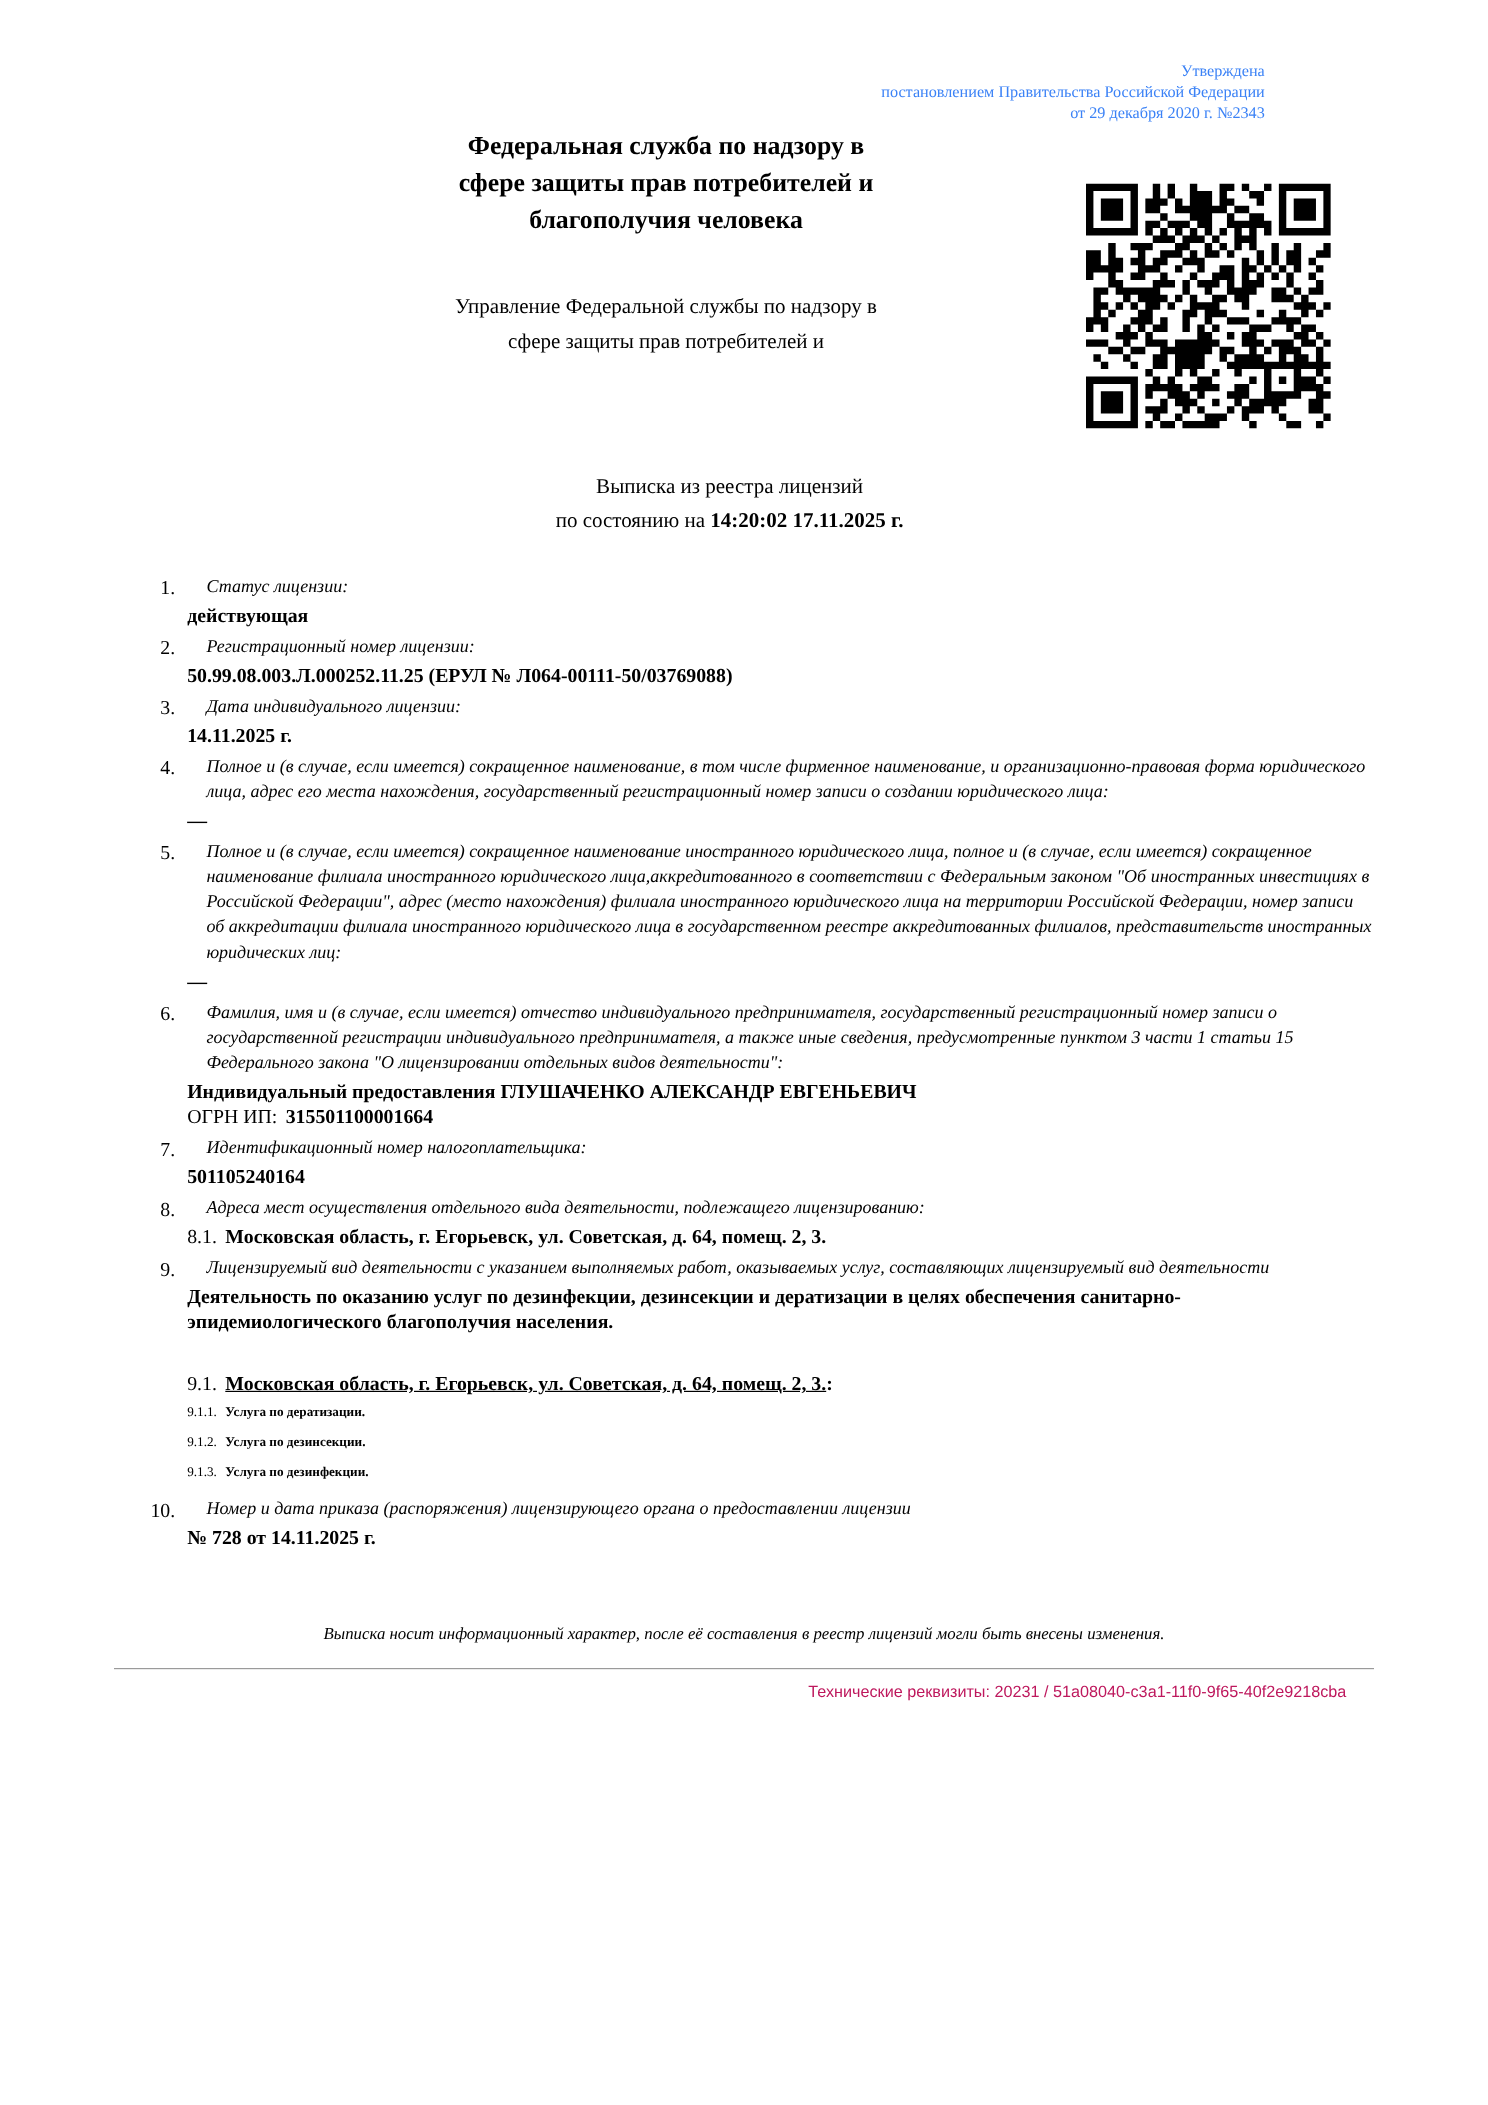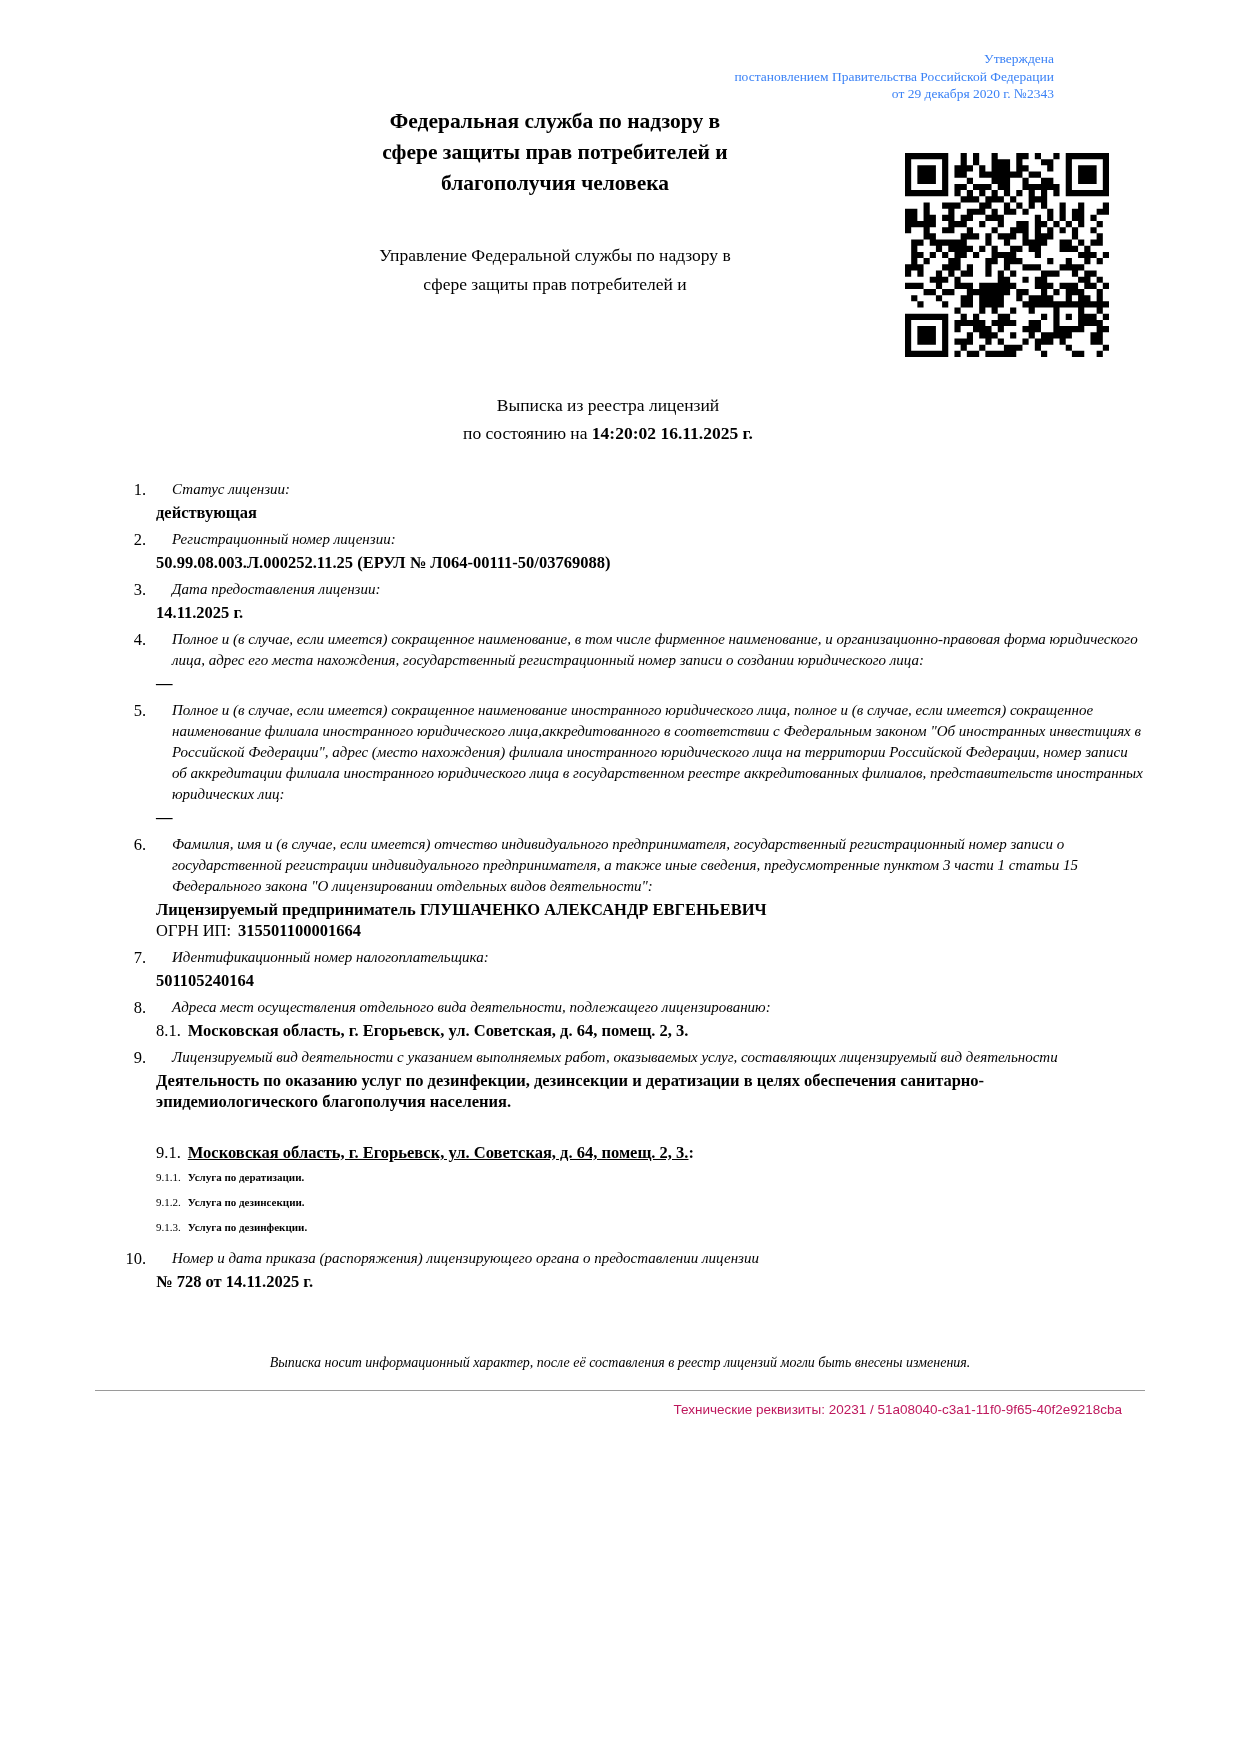--- a/index.html
+++ b/index.html
@@ -92,21 +92,21 @@
   <div class="qr">
     <svg xmlns="http://www.w3.org/2000/svg" viewBox="0 0 198 198">
         <path d="M0 0h6v6h-6zM6 0h6v6h-6zM12 0h6v6h-6zM18 0h6v6h-6zM24 0h6v6h-6zM30 0h6v6h-6zM36 0h6v6h-6zM54 0h6v6h-6zM66 0h6v6h-6zM84 0h6v6h-6zM108 0h6v6h-6zM114 0h6v6h-6zM126 0h6v6h-6zM144 0h6v6h-6zM156 0h6v6h-6zM162 0h6v6h-6zM168 0h6v6h-6zM174 0h6v6h-6zM180 0h6v6h-6zM186 0h6v6h-6zM192 0h6v6h-6zM0 6h6v6h-6zM36 6h6v6h-6zM54 6h6v6h-6zM66 6h6v6h-6zM84 6h6v6h-6zM90 6h6v6h-6zM96 6h6v6h-6zM108 6h6v6h-6zM132 6h6v6h-6zM138 6h6v6h-6zM156 6h6v6h-6zM192 6h6v6h-6zM0 12h6v6h-6zM12 12h6v6h-6zM18 12h6v6h-6zM24 12h6v6h-6zM36 12h6v6h-6zM48 12h6v6h-6zM54 12h6v6h-6zM60 12h6v6h-6zM72 12h6v6h-6zM84 12h6v6h-6zM90 12h6v6h-6zM96 12h6v6h-6zM108 12h6v6h-6zM114 12h6v6h-6zM138 12h6v6h-6zM156 12h6v6h-6zM168 12h6v6h-6zM174 12h6v6h-6zM180 12h6v6h-6zM192 12h6v6h-6zM0 18h6v6h-6zM12 18h6v6h-6zM18 18h6v6h-6zM24 18h6v6h-6zM36 18h6v6h-6zM48 18h6v6h-6zM54 18h6v6h-6zM72 18h6v6h-6zM78 18h6v6h-6zM84 18h6v6h-6zM90 18h6v6h-6zM96 18h6v6h-6zM102 18h6v6h-6zM108 18h6v6h-6zM120 18h6v6h-6zM126 18h6v6h-6zM156 18h6v6h-6zM168 18h6v6h-6zM174 18h6v6h-6zM180 18h6v6h-6zM192 18h6v6h-6zM0 24h6v6h-6zM12 24h6v6h-6zM18 24h6v6h-6zM24 24h6v6h-6zM36 24h6v6h-6zM60 24h6v6h-6zM84 24h6v6h-6zM90 24h6v6h-6zM96 24h6v6h-6zM114 24h6v6h-6zM132 24h6v6h-6zM138 24h6v6h-6zM156 24h6v6h-6zM168 24h6v6h-6zM174 24h6v6h-6zM180 24h6v6h-6zM192 24h6v6h-6zM0 30h6v6h-6zM36 30h6v6h-6zM48 30h6v6h-6zM54 30h6v6h-6zM66 30h6v6h-6zM72 30h6v6h-6zM78 30h6v6h-6zM90 30h6v6h-6zM96 30h6v6h-6zM114 30h6v6h-6zM120 30h6v6h-6zM126 30h6v6h-6zM132 30h6v6h-6zM138 30h6v6h-6zM144 30h6v6h-6zM156 30h6v6h-6zM192 30h6v6h-6zM0 36h6v6h-6zM6 36h6v6h-6zM12 36h6v6h-6zM18 36h6v6h-6zM24 36h6v6h-6zM30 36h6v6h-6zM36 36h6v6h-6zM48 36h6v6h-6zM60 36h6v6h-6zM72 36h6v6h-6zM84 36h6v6h-6zM96 36h6v6h-6zM108 36h6v6h-6zM120 36h6v6h-6zM132 36h6v6h-6zM144 36h6v6h-6zM156 36h6v6h-6zM162 36h6v6h-6zM168 36h6v6h-6zM174 36h6v6h-6zM180 36h6v6h-6zM186 36h6v6h-6zM192 36h6v6h-6zM54 42h6v6h-6zM60 42h6v6h-6zM66 42h6v6h-6zM78 42h6v6h-6zM84 42h6v6h-6zM90 42h6v6h-6zM102 42h6v6h-6zM120 42h6v6h-6zM126 42h6v6h-6zM132 42h6v6h-6zM18 48h6v6h-6zM36 48h6v6h-6zM42 48h6v6h-6zM48 48h6v6h-6zM72 48h6v6h-6zM78 48h6v6h-6zM96 48h6v6h-6zM108 48h6v6h-6zM120 48h6v6h-6zM132 48h6v6h-6zM150 48h6v6h-6zM168 48h6v6h-6zM192 48h6v6h-6zM0 54h6v6h-6zM6 54h6v6h-6zM18 54h6v6h-6zM42 54h6v6h-6zM60 54h6v6h-6zM66 54h6v6h-6zM72 54h6v6h-6zM84 54h6v6h-6zM96 54h6v6h-6zM102 54h6v6h-6zM114 54h6v6h-6zM138 54h6v6h-6zM150 54h6v6h-6zM162 54h6v6h-6zM168 54h6v6h-6zM186 54h6v6h-6zM192 54h6v6h-6zM0 60h6v6h-6zM6 60h6v6h-6zM18 60h6v6h-6zM24 60h6v6h-6zM36 60h6v6h-6zM42 60h6v6h-6zM54 60h6v6h-6zM60 60h6v6h-6zM78 60h6v6h-6zM84 60h6v6h-6zM90 60h6v6h-6zM126 60h6v6h-6zM138 60h6v6h-6zM150 60h6v6h-6zM162 60h6v6h-6zM168 60h6v6h-6zM180 60h6v6h-6zM0 66h6v6h-6zM6 66h6v6h-6zM12 66h6v6h-6zM18 66h6v6h-6zM24 66h6v6h-6zM42 66h6v6h-6zM48 66h6v6h-6zM54 66h6v6h-6zM72 66h6v6h-6zM90 66h6v6h-6zM108 66h6v6h-6zM114 66h6v6h-6zM126 66h6v6h-6zM132 66h6v6h-6zM144 66h6v6h-6zM156 66h6v6h-6zM168 66h6v6h-6zM186 66h6v6h-6zM0 72h6v6h-6zM18 72h6v6h-6zM36 72h6v6h-6zM42 72h6v6h-6zM60 72h6v6h-6zM84 72h6v6h-6zM102 72h6v6h-6zM108 72h6v6h-6zM114 72h6v6h-6zM126 72h6v6h-6zM138 72h6v6h-6zM150 72h6v6h-6zM162 72h6v6h-6zM180 72h6v6h-6zM18 78h6v6h-6zM24 78h6v6h-6zM54 78h6v6h-6zM60 78h6v6h-6zM66 78h6v6h-6zM78 78h6v6h-6zM90 78h6v6h-6zM96 78h6v6h-6zM102 78h6v6h-6zM114 78h6v6h-6zM126 78h6v6h-6zM132 78h6v6h-6zM138 78h6v6h-6zM162 78h6v6h-6zM186 78h6v6h-6zM6 84h6v6h-6zM12 84h6v6h-6zM24 84h6v6h-6zM30 84h6v6h-6zM36 84h6v6h-6zM42 84h6v6h-6zM48 84h6v6h-6zM54 84h6v6h-6zM78 84h6v6h-6zM96 84h6v6h-6zM114 84h6v6h-6zM120 84h6v6h-6zM126 84h6v6h-6zM132 84h6v6h-6zM150 84h6v6h-6zM156 84h6v6h-6zM168 84h6v6h-6zM180 84h6v6h-6zM186 84h6v6h-6zM6 90h6v6h-6zM30 90h6v6h-6zM42 90h6v6h-6zM48 90h6v6h-6zM54 90h6v6h-6zM60 90h6v6h-6zM72 90h6v6h-6zM84 90h6v6h-6zM102 90h6v6h-6zM108 90h6v6h-6zM120 90h6v6h-6zM126 90h6v6h-6zM150 90h6v6h-6zM156 90h6v6h-6zM162 90h6v6h-6zM174 90h6v6h-6zM6 96h6v6h-6zM12 96h6v6h-6zM24 96h6v6h-6zM36 96h6v6h-6zM48 96h6v6h-6zM54 96h6v6h-6zM66 96h6v6h-6zM84 96h6v6h-6zM90 96h6v6h-6zM96 96h6v6h-6zM102 96h6v6h-6zM126 96h6v6h-6zM168 96h6v6h-6zM174 96h6v6h-6zM180 96h6v6h-6zM192 96h6v6h-6zM6 102h6v6h-6zM18 102h6v6h-6zM42 102h6v6h-6zM48 102h6v6h-6zM78 102h6v6h-6zM84 102h6v6h-6zM96 102h6v6h-6zM102 102h6v6h-6zM108 102h6v6h-6zM138 102h6v6h-6zM156 102h6v6h-6zM174 102h6v6h-6zM186 102h6v6h-6zM0 108h6v6h-6zM6 108h6v6h-6zM12 108h6v6h-6zM36 108h6v6h-6zM42 108h6v6h-6zM48 108h6v6h-6zM60 108h6v6h-6zM78 108h6v6h-6zM96 108h6v6h-6zM114 108h6v6h-6zM120 108h6v6h-6zM126 108h6v6h-6zM150 108h6v6h-6zM156 108h6v6h-6zM162 108h6v6h-6zM168 108h6v6h-6zM0 114h6v6h-6zM12 114h6v6h-6zM30 114h6v6h-6zM42 114h6v6h-6zM54 114h6v6h-6zM60 114h6v6h-6zM78 114h6v6h-6zM90 114h6v6h-6zM102 114h6v6h-6zM132 114h6v6h-6zM138 114h6v6h-6zM144 114h6v6h-6zM162 114h6v6h-6zM174 114h6v6h-6zM180 114h6v6h-6zM24 120h6v6h-6zM30 120h6v6h-6zM36 120h6v6h-6zM48 120h6v6h-6zM90 120h6v6h-6zM96 120h6v6h-6zM114 120h6v6h-6zM126 120h6v6h-6zM132 120h6v6h-6zM168 120h6v6h-6zM174 120h6v6h-6zM186 120h6v6h-6zM0 126h6v6h-6zM6 126h6v6h-6zM12 126h6v6h-6zM30 126h6v6h-6zM48 126h6v6h-6zM54 126h6v6h-6zM60 126h6v6h-6zM72 126h6v6h-6zM78 126h6v6h-6zM84 126h6v6h-6zM90 126h6v6h-6zM96 126h6v6h-6zM102 126h6v6h-6zM126 126h6v6h-6zM132 126h6v6h-6zM138 126h6v6h-6zM150 126h6v6h-6zM156 126h6v6h-6zM162 126h6v6h-6zM174 126h6v6h-6zM180 126h6v6h-6zM192 126h6v6h-6zM18 132h6v6h-6zM24 132h6v6h-6zM36 132h6v6h-6zM42 132h6v6h-6zM60 132h6v6h-6zM66 132h6v6h-6zM72 132h6v6h-6zM78 132h6v6h-6zM84 132h6v6h-6zM90 132h6v6h-6zM96 132h6v6h-6zM108 132h6v6h-6zM114 132h6v6h-6zM132 132h6v6h-6zM144 132h6v6h-6zM156 132h6v6h-6zM162 132h6v6h-6zM168 132h6v6h-6zM186 132h6v6h-6zM6 138h6v6h-6zM30 138h6v6h-6zM54 138h6v6h-6zM60 138h6v6h-6zM72 138h6v6h-6zM78 138h6v6h-6zM84 138h6v6h-6zM90 138h6v6h-6zM108 138h6v6h-6zM120 138h6v6h-6zM126 138h6v6h-6zM132 138h6v6h-6zM138 138h6v6h-6zM156 138h6v6h-6zM168 138h6v6h-6zM174 138h6v6h-6zM186 138h6v6h-6zM12 144h6v6h-6zM36 144h6v6h-6zM54 144h6v6h-6zM60 144h6v6h-6zM72 144h6v6h-6zM78 144h6v6h-6zM84 144h6v6h-6zM90 144h6v6h-6zM114 144h6v6h-6zM120 144h6v6h-6zM126 144h6v6h-6zM132 144h6v6h-6zM138 144h6v6h-6zM144 144h6v6h-6zM150 144h6v6h-6zM156 144h6v6h-6zM162 144h6v6h-6zM168 144h6v6h-6zM174 144h6v6h-6zM180 144h6v6h-6zM186 144h6v6h-6zM192 144h6v6h-6zM48 150h6v6h-6zM72 150h6v6h-6zM84 150h6v6h-6zM102 150h6v6h-6zM120 150h6v6h-6zM144 150h6v6h-6zM168 150h6v6h-6zM186 150h6v6h-6zM0 156h6v6h-6zM6 156h6v6h-6zM12 156h6v6h-6zM18 156h6v6h-6zM24 156h6v6h-6zM30 156h6v6h-6zM36 156h6v6h-6zM54 156h6v6h-6zM66 156h6v6h-6zM90 156h6v6h-6zM96 156h6v6h-6zM132 156h6v6h-6zM144 156h6v6h-6zM156 156h6v6h-6zM168 156h6v6h-6zM174 156h6v6h-6zM180 156h6v6h-6zM192 156h6v6h-6zM0 162h6v6h-6zM36 162h6v6h-6zM48 162h6v6h-6zM54 162h6v6h-6zM60 162h6v6h-6zM66 162h6v6h-6zM72 162h6v6h-6zM84 162h6v6h-6zM90 162h6v6h-6zM96 162h6v6h-6zM102 162h6v6h-6zM120 162h6v6h-6zM126 162h6v6h-6zM144 162h6v6h-6zM168 162h6v6h-6zM174 162h6v6h-6zM180 162h6v6h-6zM186 162h6v6h-6zM0 168h6v6h-6zM12 168h6v6h-6zM18 168h6v6h-6zM24 168h6v6h-6zM36 168h6v6h-6zM48 168h6v6h-6zM66 168h6v6h-6zM72 168h6v6h-6zM78 168h6v6h-6zM90 168h6v6h-6zM114 168h6v6h-6zM120 168h6v6h-6zM126 168h6v6h-6zM144 168h6v6h-6zM150 168h6v6h-6zM156 168h6v6h-6zM162 168h6v6h-6zM168 168h6v6h-6zM186 168h6v6h-6zM192 168h6v6h-6zM0 174h6v6h-6zM12 174h6v6h-6zM18 174h6v6h-6zM24 174h6v6h-6zM36 174h6v6h-6zM60 174h6v6h-6zM72 174h6v6h-6zM78 174h6v6h-6zM84 174h6v6h-6zM102 174h6v6h-6zM120 174h6v6h-6zM132 174h6v6h-6zM138 174h6v6h-6zM144 174h6v6h-6zM150 174h6v6h-6zM156 174h6v6h-6zM180 174h6v6h-6zM186 174h6v6h-6zM0 180h6v6h-6zM12 180h6v6h-6zM18 180h6v6h-6zM24 180h6v6h-6zM36 180h6v6h-6zM48 180h6v6h-6zM54 180h6v6h-6zM60 180h6v6h-6zM78 180h6v6h-6zM90 180h6v6h-6zM114 180h6v6h-6zM126 180h6v6h-6zM132 180h6v6h-6zM138 180h6v6h-6zM150 180h6v6h-6zM180 180h6v6h-6zM186 180h6v6h-6zM0 186h6v6h-6zM36 186h6v6h-6zM54 186h6v6h-6zM72 186h6v6h-6zM96 186h6v6h-6zM102 186h6v6h-6zM108 186h6v6h-6zM126 186h6v6h-6zM156 186h6v6h-6zM192 186h6v6h-6zM0 192h6v6h-6zM6 192h6v6h-6zM12 192h6v6h-6zM18 192h6v6h-6zM24 192h6v6h-6zM30 192h6v6h-6zM36 192h6v6h-6zM48 192h6v6h-6zM60 192h6v6h-6zM66 192h6v6h-6zM78 192h6v6h-6zM84 192h6v6h-6zM90 192h6v6h-6zM96 192h6v6h-6zM102 192h6v6h-6zM132 192h6v6h-6zM162 192h6v6h-6zM168 192h6v6h-6zM186 192h6v6h-6z" fill="#000"></path>
       </svg>
   </div>
 
   <div class="doc-head">
     <div>Выписка из реестра лицензий</div>
     <div>
       <span>по состоянию на</span>
-      <b>14:20:02 16.11.2025 г.</b>
+      <b>14:20:02 17.11.2025 г.</b>
     </div>
   </div>
 
   <div class="list">
 
     <div class="item">
       <div class="item-num">1.</div>
       <div class="item-body">
         <div class="item-label">Статус лицензии:</div>
         <div class="item-value">действующая</div>
@@ -117,21 +117,21 @@
       <div class="item-num">2.</div>
       <div class="item-body">
         <div class="item-label">Регистрационный номер лицензии:</div>
         <div class="item-value">50.99.08.003.Л.000252.11.25 (ЕРУЛ № Л064-00111-50/03769088)</div>
       </div>
     </div>
 
     <div class="item">
       <div class="item-num">3.</div>
       <div class="item-body">
-        <div class="item-label">Дата предоставления лицензии:</div>
+        <div class="item-label">Дата индивидуального лицензии:</div>
         <div class="item-value">14.11.2025 г.</div>
       </div>
     </div>
 
     <div class="item">
       <div class="item-num">4.</div>
       <div class="item-body">
         <div class="item-label">Полное и (в случае, если имеется) сокращенное наименование, в том числе фирменное наименование, и организационно-правовая форма юридического лица, адрес его места нахождения, государственный регистрационный номер записи о создании юридического лица:</div>
         <div class="item-value">—</div>
       </div>
@@ -142,21 +142,21 @@
       <div class="item-body">
         <div class="item-label">Полное и (в случае, если имеется) сокращенное наименование иностранного юридического лица, полное и (в случае, если имеется) сокращенное наименование филиала иностранного юридического лица,аккредитованного в соответствии с Федеральным законом "Об иностранных инвестициях в Российской Федерации", адрес (место нахождения) филиала иностранного юридического лица на территории Российской Федерации, номер записи об аккредитации филиала иностранного юридического лица в государственном реестре аккредитованных филиалов, представительств иностранных юридических лиц:</div>
         <div class="item-value">—</div>
       </div>
     </div>
 
     <div class="item">
       <div class="item-num">6.</div>
       <div class="item-body">
         <div class="item-label">Фамилия, имя и (в случае, если имеется) отчество индивидуального предпринимателя, государственный регистрационный номер записи о государственной регистрации индивидуального предпринимателя, а также иные сведения, предусмотренные пунктом 3 части 1 статьи 15 Федерального закона "О лицензировании отдельных видов деятельности":</div>
-        <div class="item-value">Лицензируемый предприниматель ГЛУШАЧЕНКО АЛЕКСАНДР ЕВГЕНЬЕВИЧ</div>
+        <div class="item-value">Индивидуальный предоставления ГЛУШАЧЕНКО АЛЕКСАНДР ЕВГЕНЬЕВИЧ</div>
         <div class="item-value" style="margin-top:0;">
           <span class="reg">ОГРН ИП:</span><span>315501100001664</span>
         </div>
       </div>
     </div>
 
     <div class="item">
       <div class="item-num">7.</div>
       <div class="item-body">
         <div class="item-label">Идентификационный номер налогоплательщика:</div>

